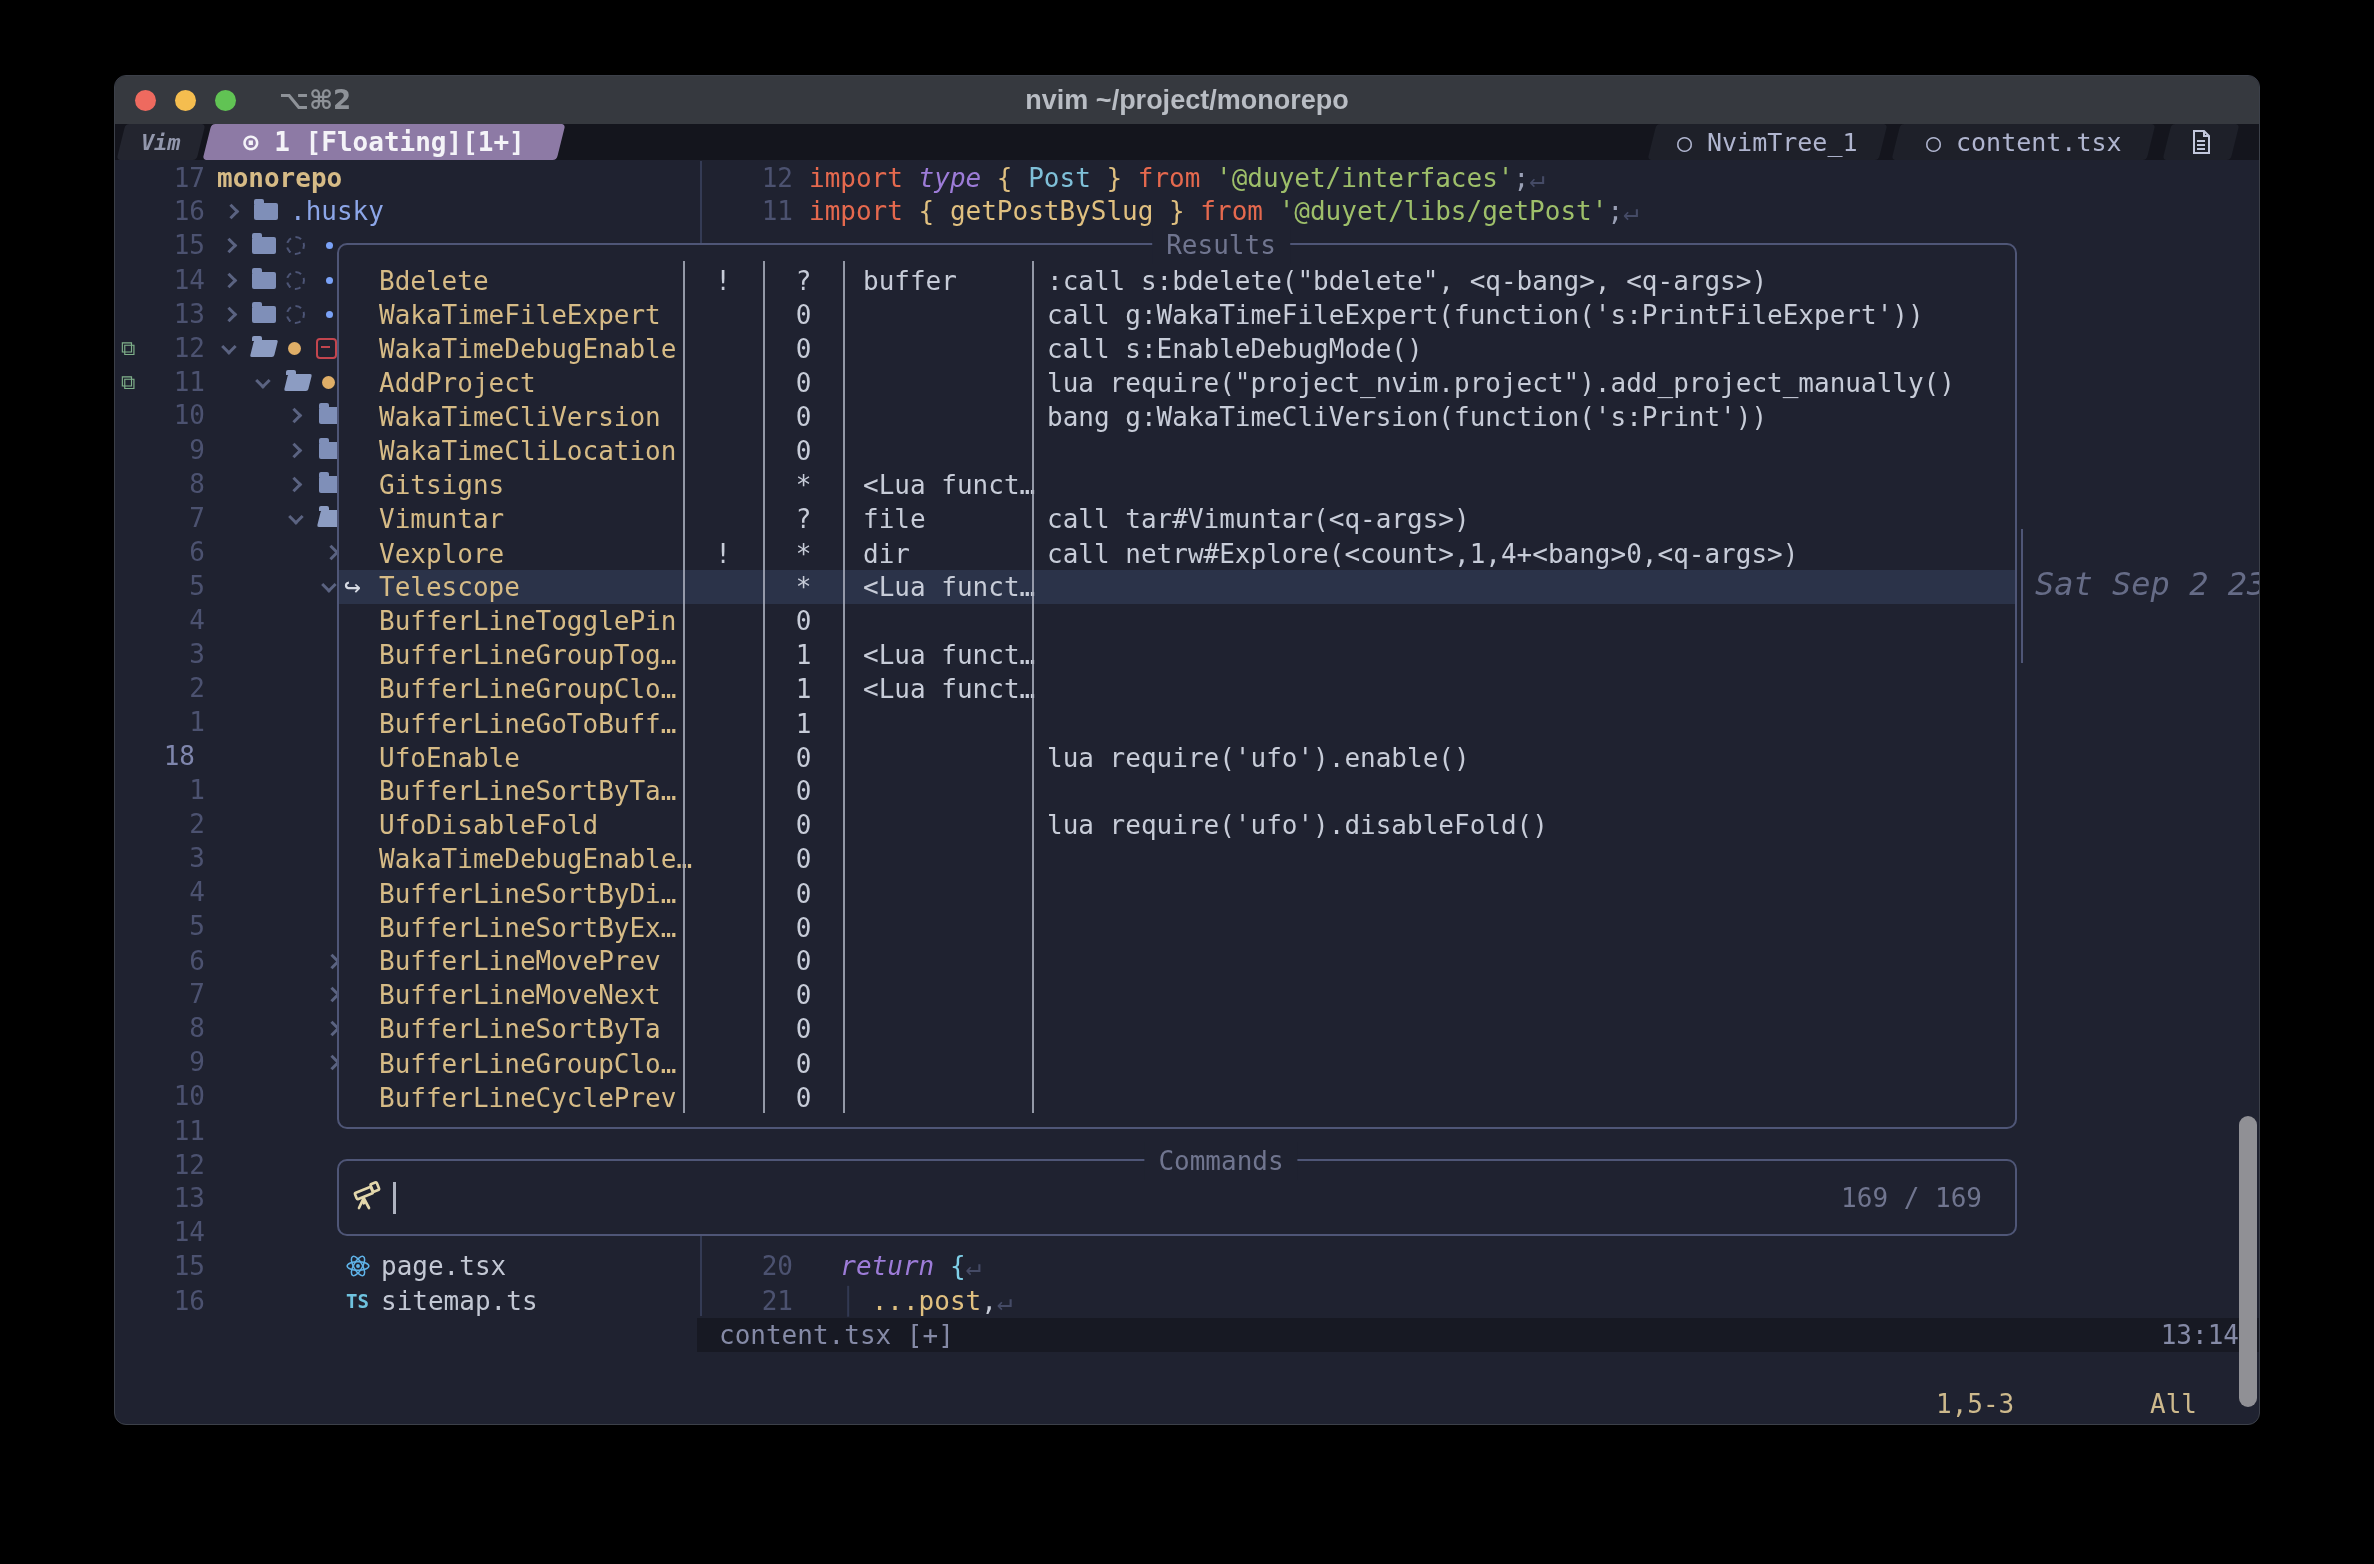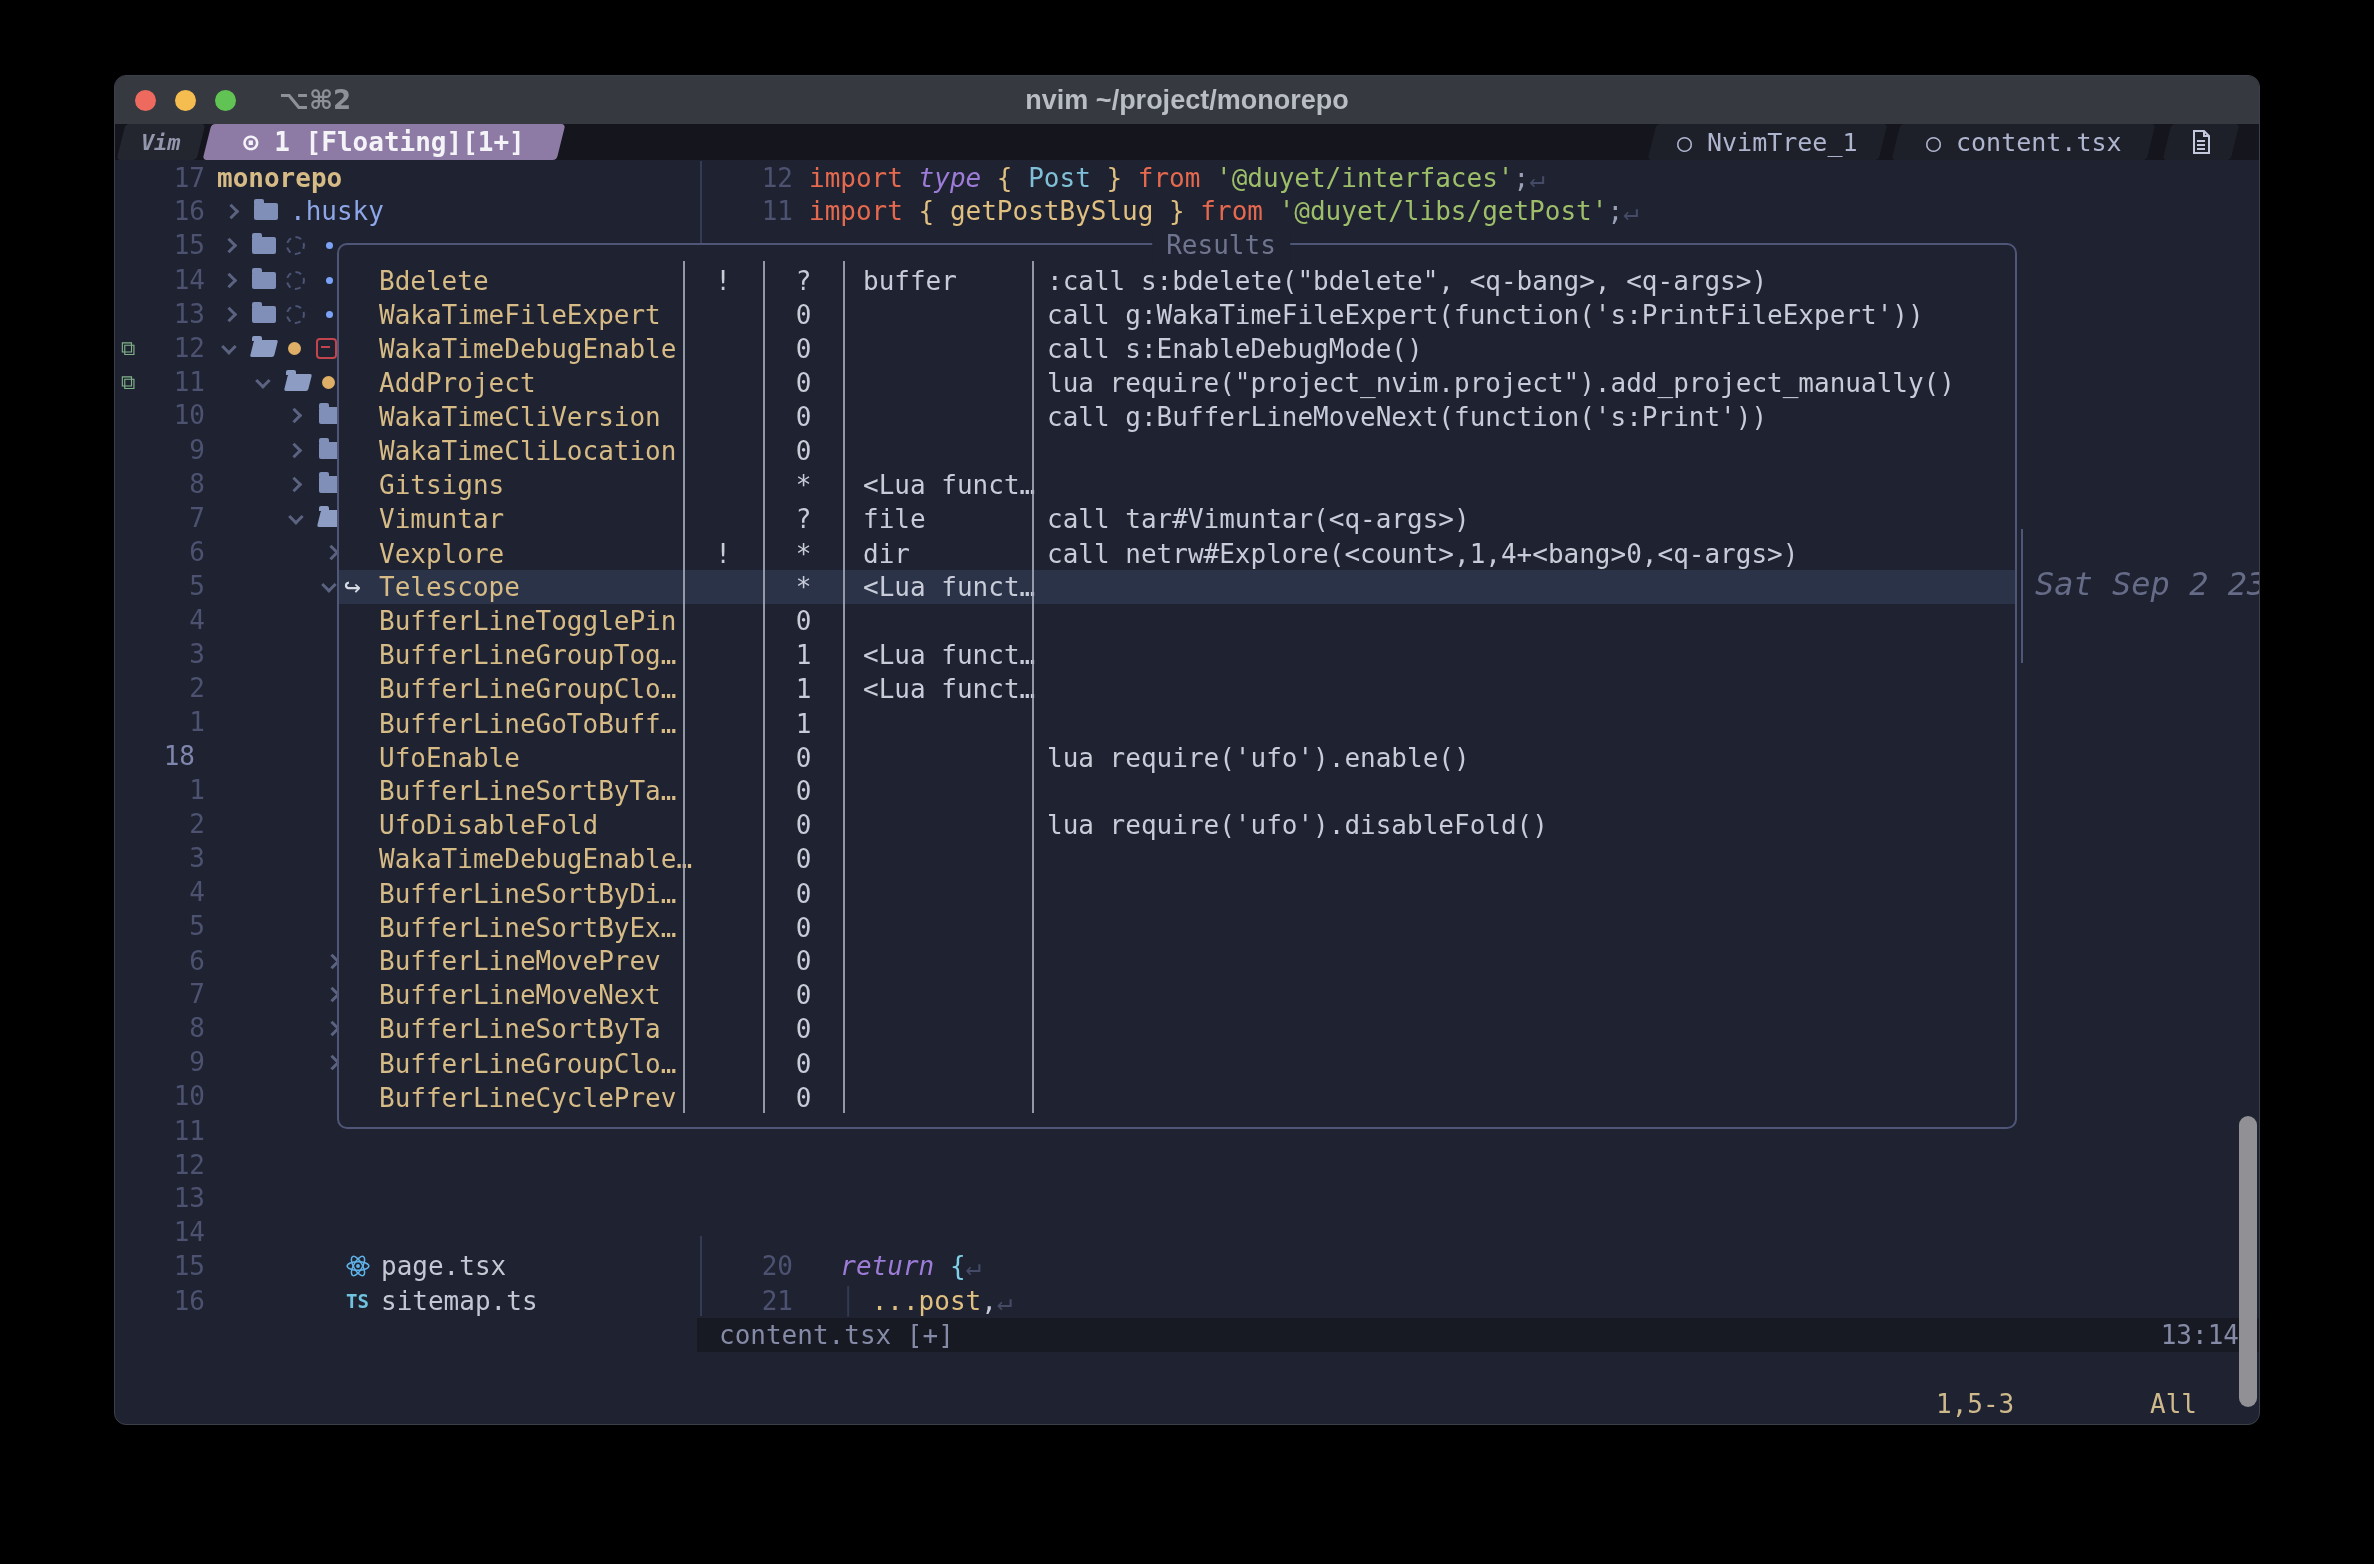--- a/index.html
+++ b/index.html
@@ -379,21 +379,21 @@
           <span class="df">call s:EnableDebugMode()</span>
         </div>
         <div class="rrow" style="top: 121px;">
           <span class="nm">AddProject</span>
           <span class="na">0</span>
           <span class="df">lua require("project_nvim.project").add_project_manually()</span>
         </div>
         <div class="rrow" style="top: 155px;">
           <span class="nm">WakaTimeCliVersion</span>
           <span class="na">0</span>
-          <span class="df">call g:BufferLineMoveNext(function('s:Print'))</span>
+          <span class="df">bang g:WakaTimeCliVersion(function('s:Print'))</span>
         </div>
         <div class="rrow" style="top: 189px;">
           <span class="nm">WakaTimeCliLocation</span>
           <span class="na">0</span>
         </div>
         <div class="rrow" style="top: 223px;">
           <span class="nm">Gitsigns</span>
           <span class="na">*</span>
           <span class="cp">&lt;Lua funct…</span>
         </div>
@@ -476,20 +476,36 @@
           <span class="nm">BufferLineGroupClo…</span>
           <span class="na">0</span>
         </div>
         <div class="rrow" style="top: 836px;">
           <span class="nm">BufferLineCyclePrev</span>
           <span class="na">0</span>
         </div>
       </div>
   </div>
 
+  <div id="cmdbox" class="float">
+    <span class="float-title">Commands</span>
+    <div class="promptrow">
+      <span>
+        <svg width="32" height="32" viewBox="0 0 24 24" fill="none" stroke="#e3d7ab" stroke-width="2" stroke-linecap="round">
+          <rect x="3.2" y="7.6" width="13" height="5" rx="1" transform="rotate(-22 9 10)"></rect>
+          <rect x="15.2" y="2.6" width="5" height="6" rx="1" transform="rotate(-22 17 5)"></rect>
+          <path d="M9.5 13.5 L6 21"></path>
+            <path d="M9.5 13.5 L13.5 21"></path>
+            <path d="M9.5 15.8 L9.5 17.5"></path>
+        </svg>
+      </span>
+      <span class="cursorbar"></span>
+      <span class="promptcount">169 / 169</span>
+    </div>
+  </div>
 
   <div class="statusline">
     <span class="file">content.tsx [+]</span>
     <span class="time">13:14</span>
   </div>
   <div class="ruler">
     <span class="pos">1,5-3</span>
     <span class="scroll">All</span>
   </div>
 

